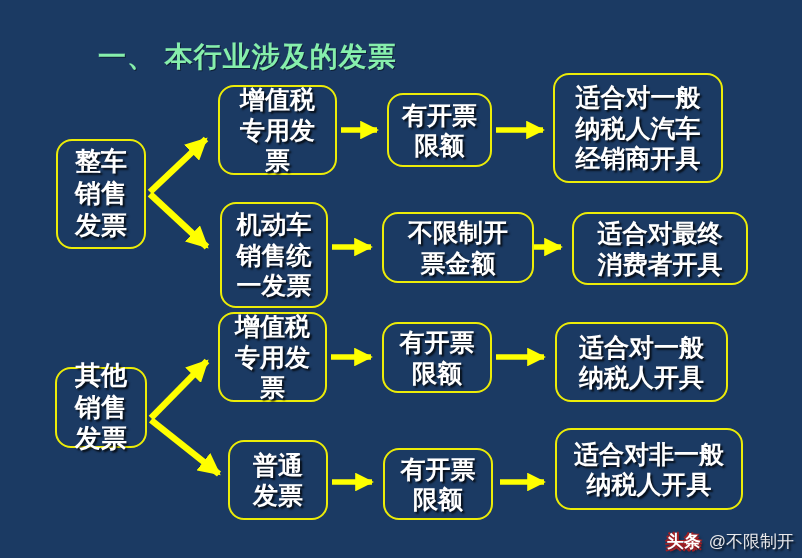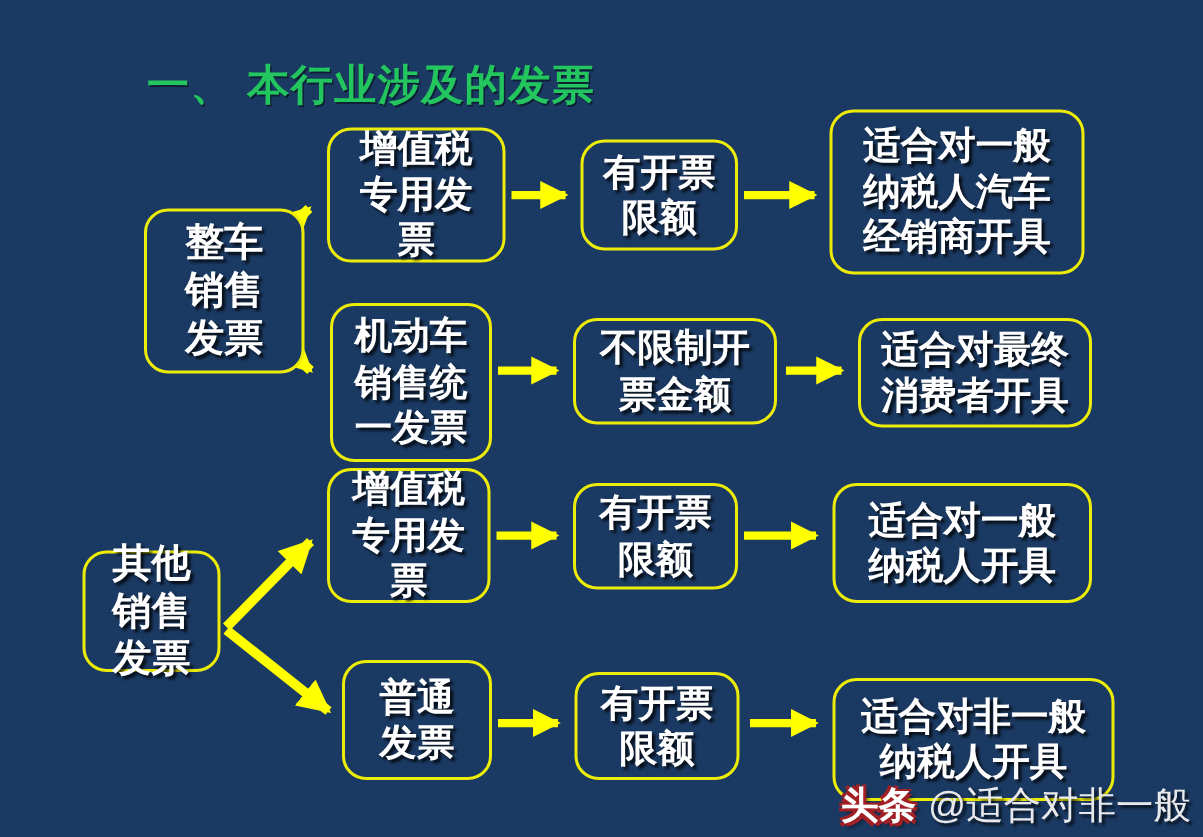--- a/index.html
+++ b/index.html
@@ -11,21 +11,21 @@
   html,body{margin:0;padding:0;background:#0e223d;}
   .canvas{
     position:relative;
     width:802px;height:558px;
     background:var(--bg);
     overflow:hidden;
     font-family:"Liberation Sans","DejaVu Sans",sans-serif;
   }
   .slide-title{
     position:absolute;left:98px;top:38px;
-    font-size:28px;font-weight:bold;color:#22c55e;
+    font-size:28px;font-weight:bold;color:#86efac;
     letter-spacing:1px;white-space:pre;
     text-shadow:1px 1px 0 rgba(0,0,0,.45);
   }
   .node{
     position:absolute;
     border:2.5px solid var(--yellow);
     border-radius:16px;
     background:var(--bg);
     display:flex;align-items:center;justify-content:center;
     box-sizing:border-box;
@@ -38,46 +38,46 @@
     line-height:1.22;
     text-align:center;
     white-space:pre-line;
     text-shadow:2px 2px 2px rgba(0,0,0,.8);
   }
   .node.root .label{font-size:26px;}
   svg.connectors{position:absolute;left:0;top:0;z-index:1;}
   .watermark{
     position:absolute;right:8px;bottom:5px;
     display:flex;align-items:flex-start;gap:8px;
-    z-index:5;font-weight:bold;font-size:25px;
+    z-index:5;font-weight:bold;font-size:17px;
     white-space:nowrap;
   }
   .wm-brand{
     color:#ffffff;
     text-shadow:-2px -1px 0 #a02025,2px -1px 0 #a02025,-2px 2px 0 #a02025,2px 2px 0 #a02025,3px 3px 3px rgba(0,0,0,.6);
   }
   .wm-handle{
     color:#e9e9ec;font-weight:normal;
     text-shadow:2px 2px 2px rgba(0,0,0,.75);
   }
   
-  .n-root1{left:56px;top:139px;width:107px;height:110px;margin-left:40px;}
+  .n-root1{left:56px;top:139px;width:90px;height:110px;}
   .n-type1{left:218px;top:85px;width:119px;height:90px;}
   .n-feat1{left:387px;top:93px;width:105px;height:74px;}
   .n-use1{left:553px;top:73px;width:170px;height:110px;}
   .n-type2{left:220px;top:202px;width:108px;height:106px;}
-  .n-feat2{left:382px;top:212px;width:136px;height:71px;}
-  .n-use2{left:572px;top:212px;width:156px;height:73px;}
+  .n-feat2{left:382px;top:212px;width:152px;height:71px;}
+  .n-use2{left:572px;top:212px;width:176px;height:73px;}
   .n-root2{left:55px;top:367px;width:92px;height:81px;}
   .n-type3{left:218px;top:312px;width:109px;height:90px;}
   .n-feat3{left:382px;top:322px;width:110px;height:71px;}
   .n-use3{left:555px;top:322px;width:173px;height:80px;}
   .n-type4{left:228px;top:440px;width:100px;height:80px;align-items:center;}
   .n-feat4{left:383px;top:448px;width:110px;height:72px;}
-  .n-use4{left:555px;top:452px;width:188px;height:82px;}
+  .n-use4{left:555px;top:428px;width:188px;height:82px;}
 </style>
 </head>
 <body>
 
 <div class="canvas">
 
   <div class="slide-title">一、 本行业涉及的发票</div>
 
   <svg class="connectors" width="802" height="558" viewBox="0 0 802 558">
     <defs>
@@ -166,16 +166,16 @@
     <span class="label">有开票
 限额</span>
   </div>
   <div class="node n-use4">
     <span class="label">适合对非一般
 纳税人开具</span>
   </div>
 
   <div class="watermark">
     <span class="wm-brand">头条</span>
-    <span class="wm-handle">@适合对非一般</span>
+    <span class="wm-handle">@不限制开</span>
   </div>
 
 </div>
 
 </body></html>

